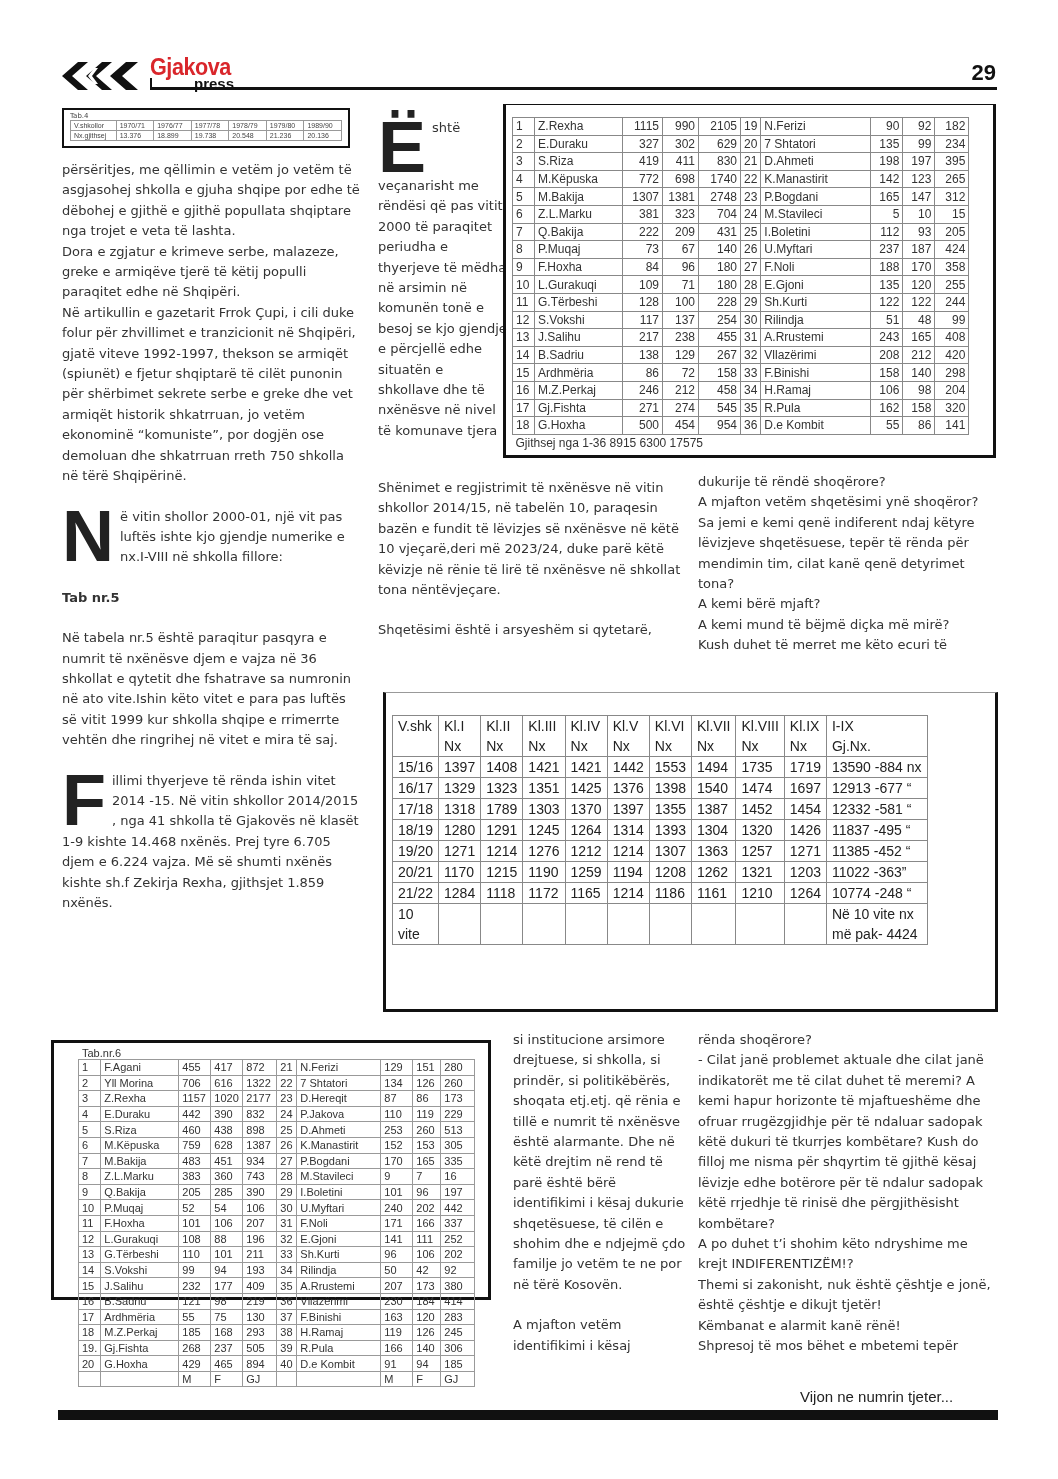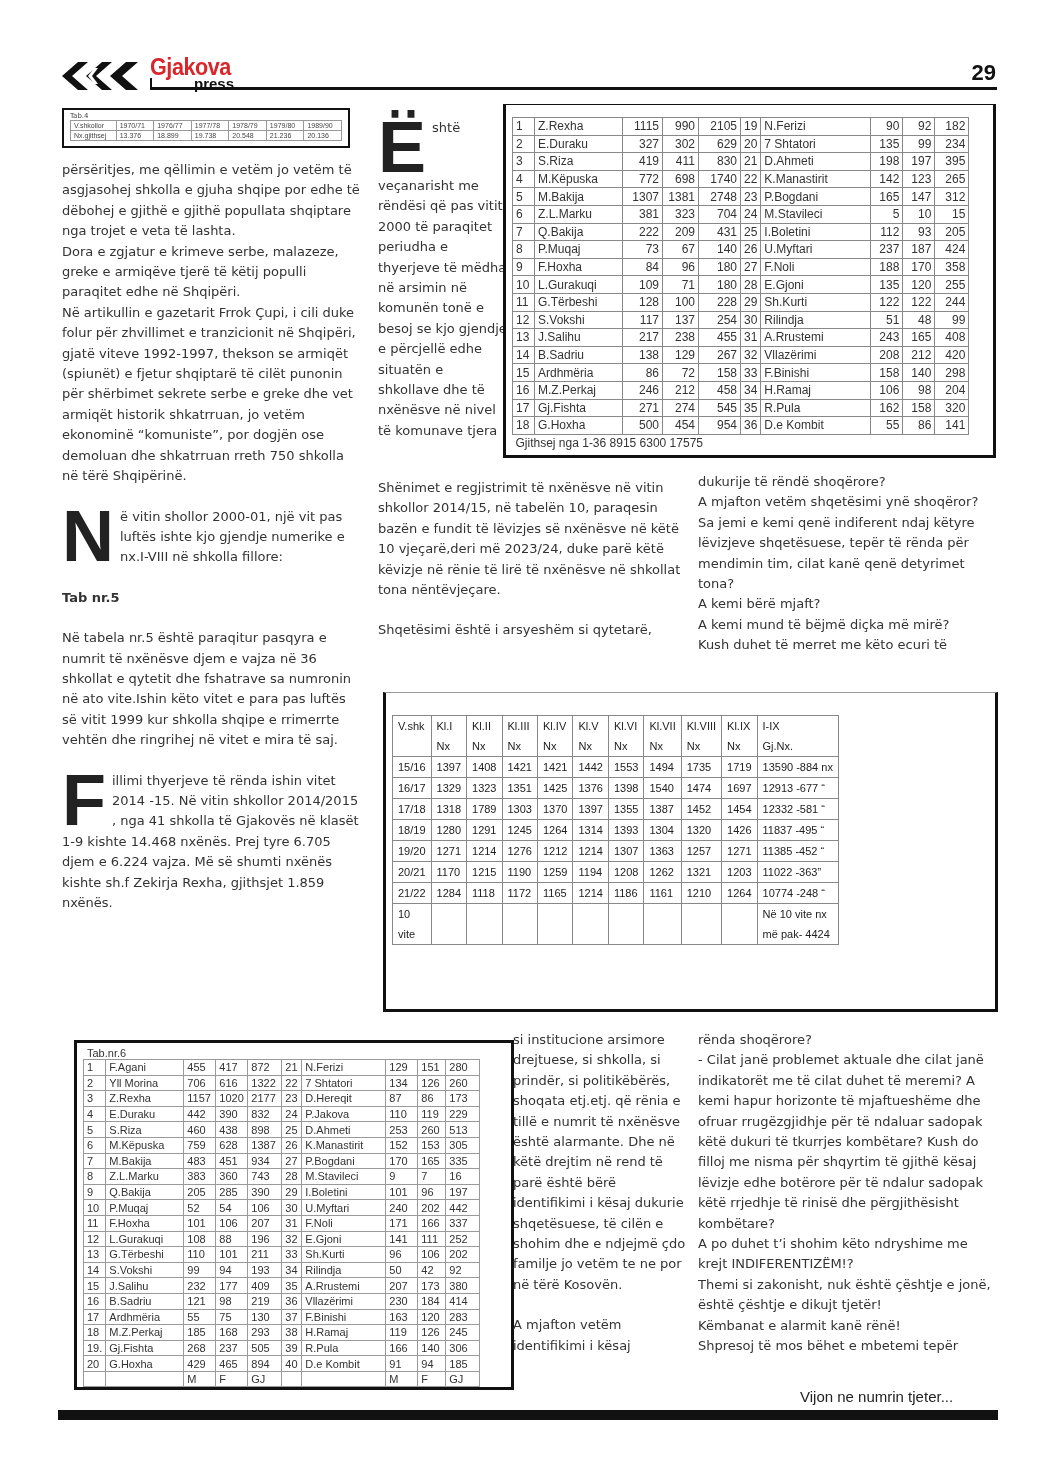--- a/index.html
+++ b/index.html
@@ -32,25 +32,25 @@
   .col3 { left: 698px; top: 472px; width: 300px; }
 
   
   .tab5 { left: 503px; top: 104px; width: 493px; height: 354px; border: 3px solid #111; border-top: 1px solid #111; border-right: 3px solid #111; padding: 12px 8px 2px 6px; }
   .tab5 table { border-collapse: collapse; font-family: "Liberation Sans", sans-serif; font-size: 12px; color: #333; }
   .tab5 td { border: 1px solid #888; padding: 0 3px; height: 17.6px; line-height: 16px; white-space: nowrap; }
   .num { text-align: right; }
 
   
   .tab10 { left: 383px; top: 692px; width: 615px; height: 320px; border: 3px solid #111; border-top: 1px solid #999; padding: 22px 6px 4px 6px; }
-  .tab10 table { border-collapse: collapse; font-family: "Liberation Sans", sans-serif; font-size: 11px; color: #222; }
+  .tab10 table { border-collapse: collapse; font-family: "Liberation Sans", sans-serif; font-size: 14px; color: #222; }
   .tab10 td { border: 1px solid #888; padding: 0 5px; line-height: 20px; vertical-align: top; white-space: nowrap; }
 
   
-  .tab6 { left: 74px; top: 1040px; width: 440px; height: 350px; border: 3px solid #111; padding: 4px 6px 0 6px; }
+  .tab6 { left: 51px; top: 1040px; width: 440px; height: 260px; border: 3px solid #111; padding: 4px 6px 0 24px; }
   .tab6 .caption { font-family: "Liberation Sans", sans-serif; font-size: 11px; color: #333; margin-left: 4px; }
   .tab6 table { border-collapse: collapse; font-family: "Liberation Sans", sans-serif; font-size: 11px; color: #333; }
   .tab6 td { border: 1px solid #999; padding: 0 3px; height: 15.6px; line-height: 14px; white-space: nowrap; }
 
   .col4 { left: 513px; top: 1030px; width: 175px; }
   .col5 { left: 698px; top: 1030px; width: 300px; }
   .vijon { left: 800px; top: 1388px; font-family: "Liberation Sans", sans-serif; font-size: 15px; color: #222; }
   .footer-bar { left: 58px; top: 1410px; width: 940px; height: 10px; background: #111; }
 </style>
 </head>

